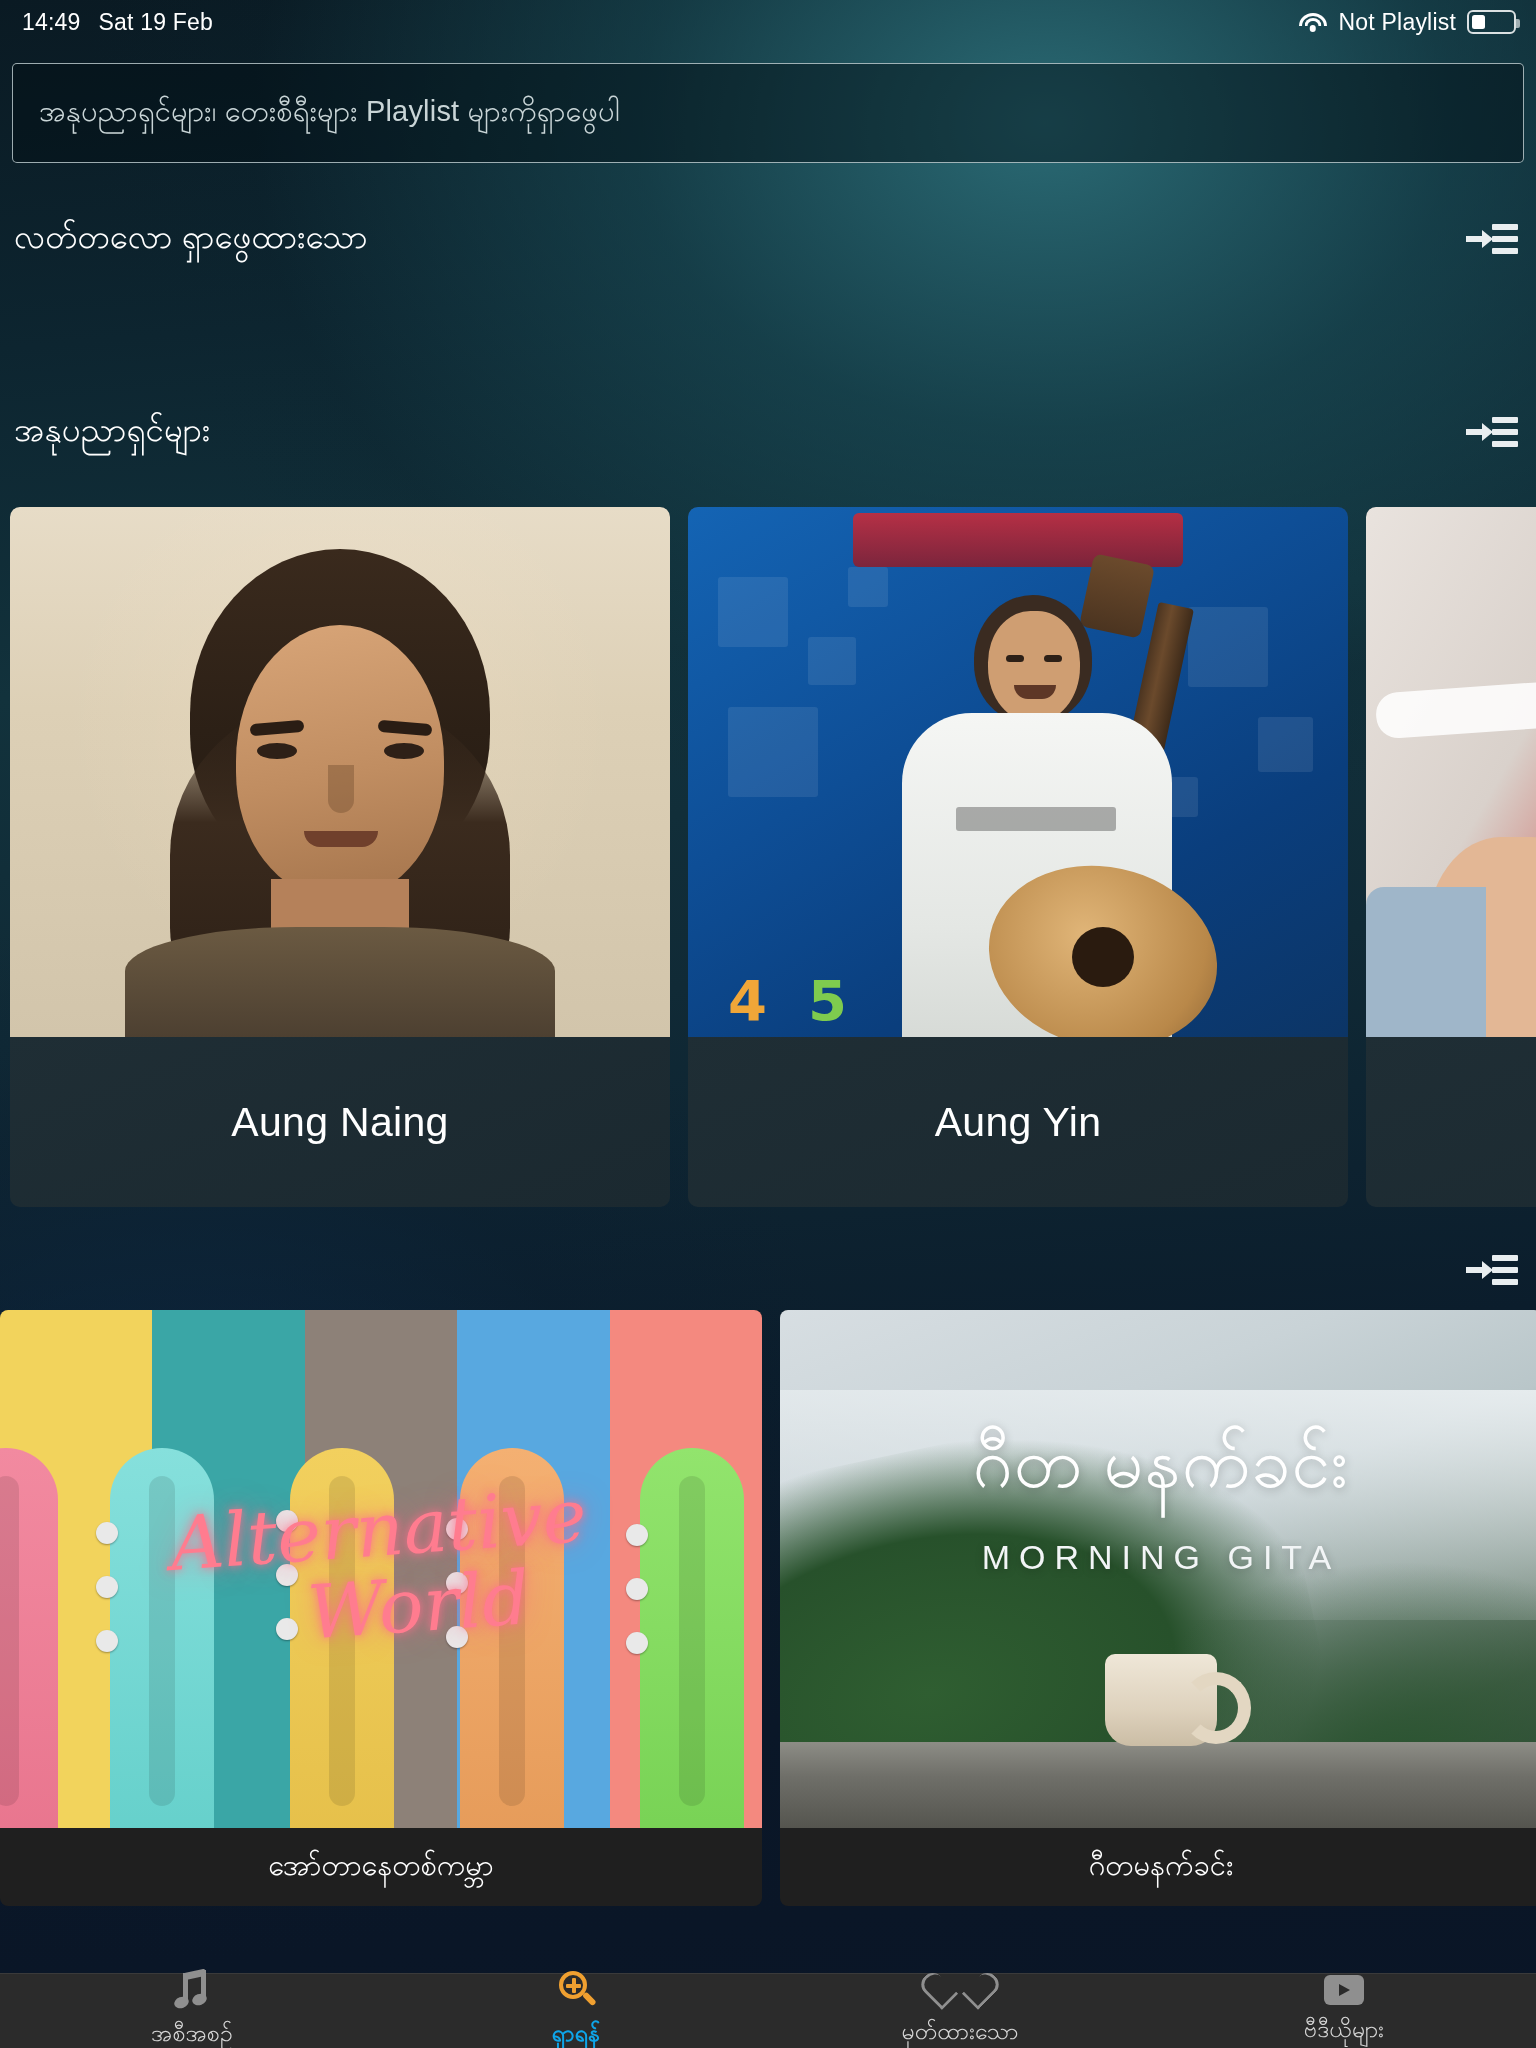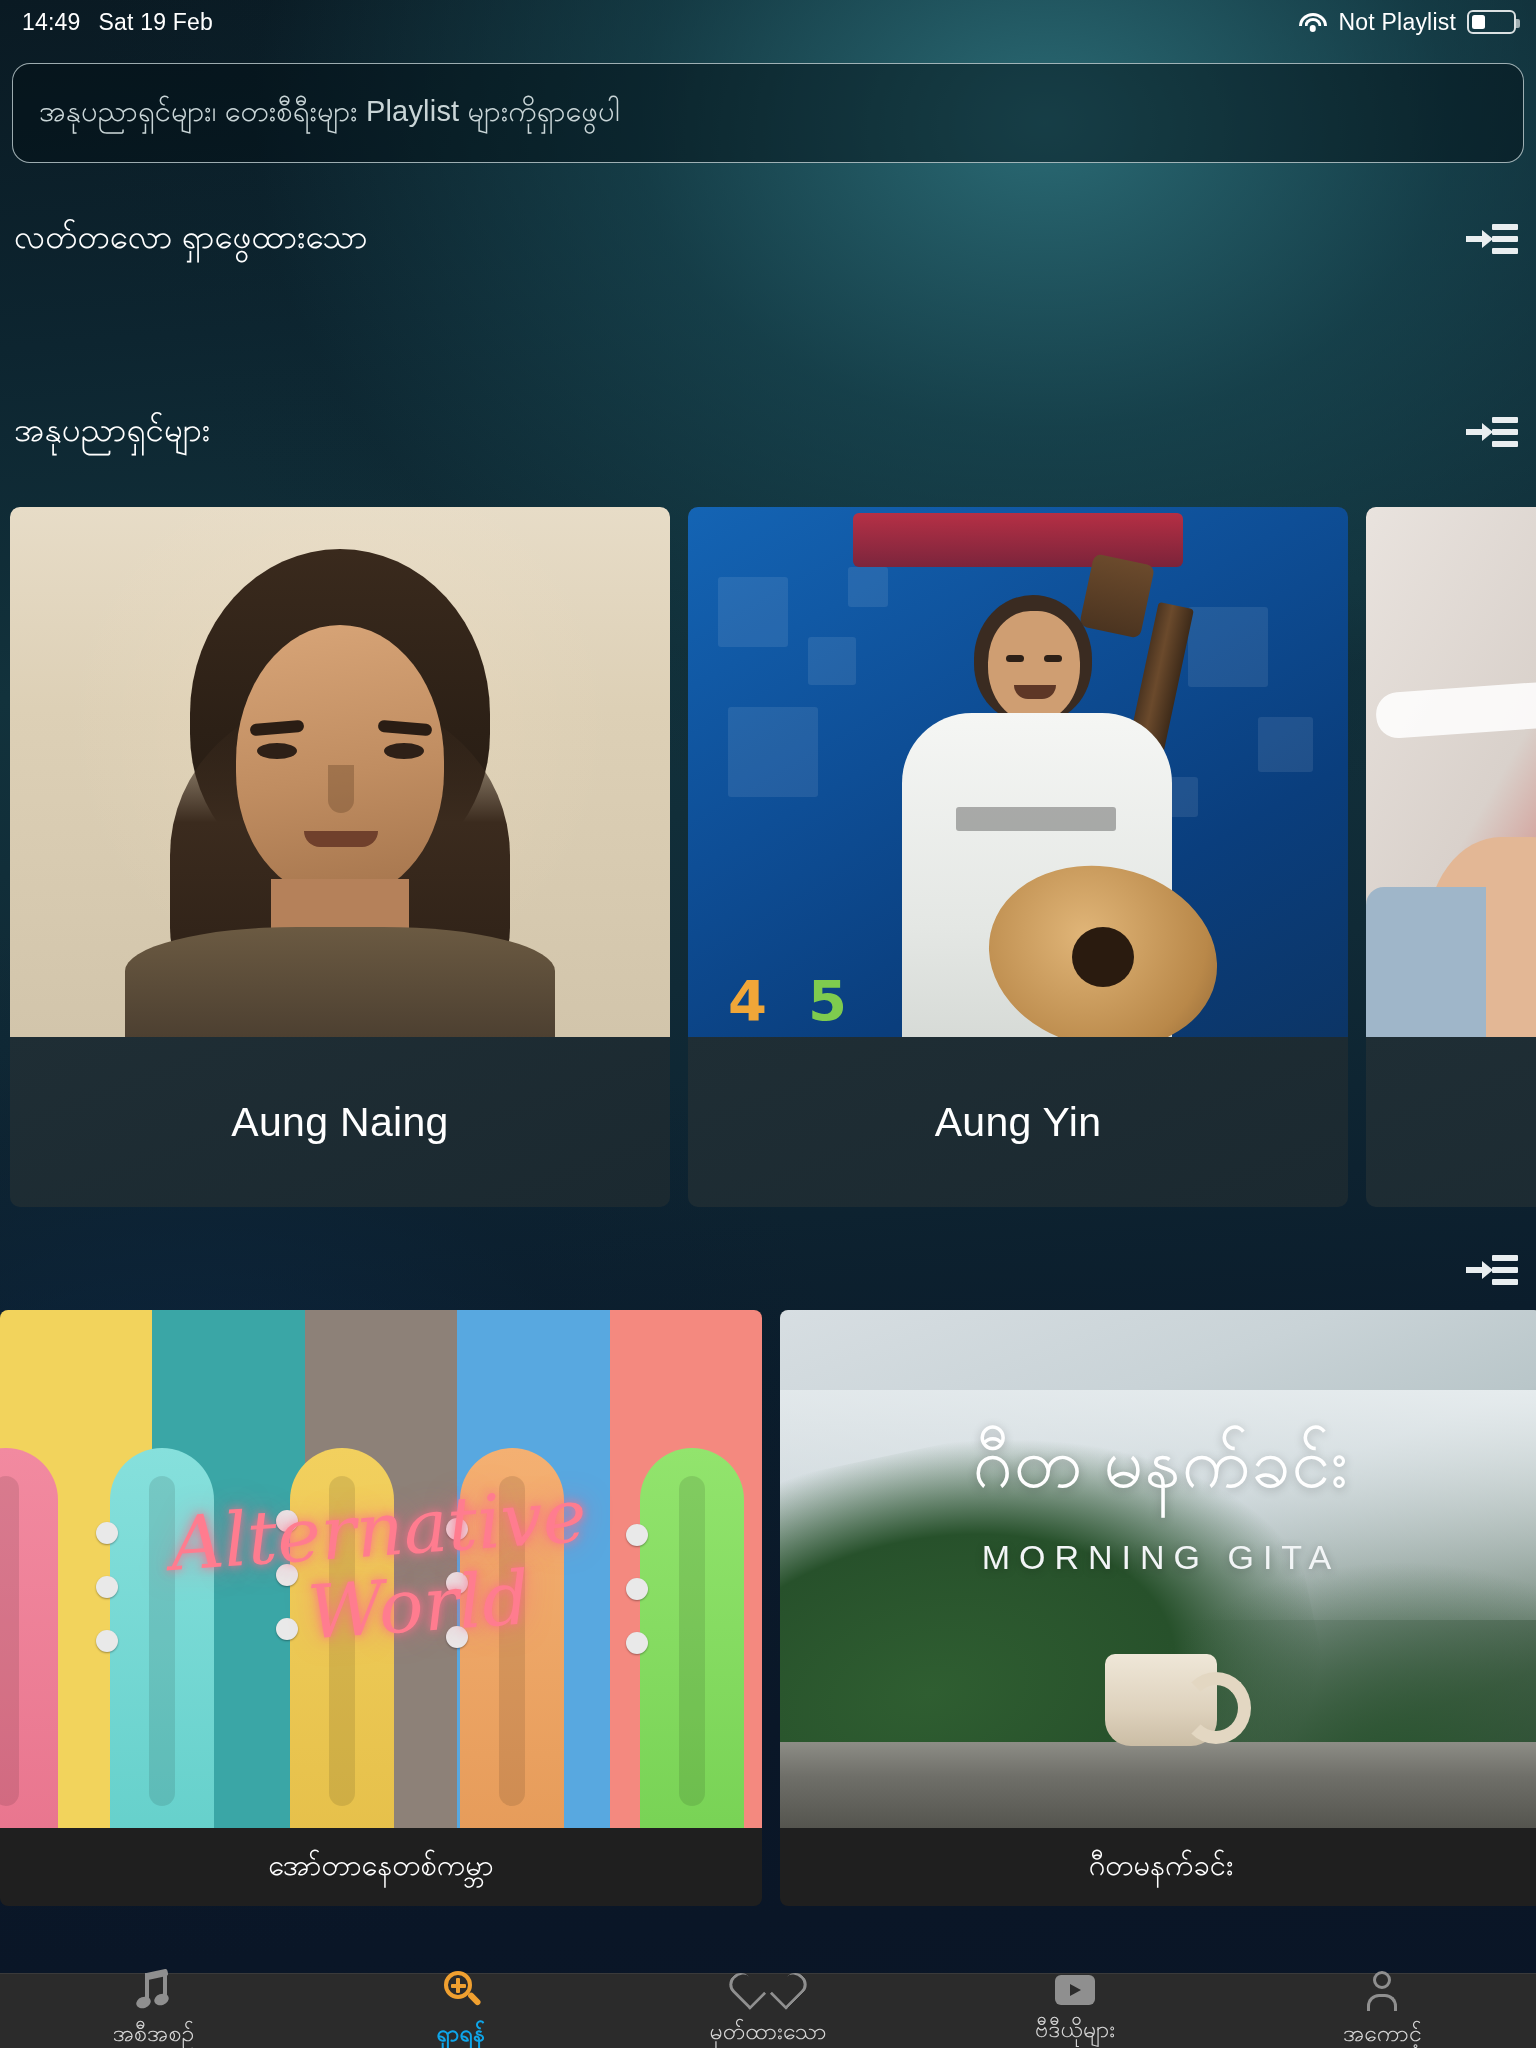--- a/index.html
+++ b/index.html
@@ -50,21 +50,21 @@
     width: 4px; height: 9px; background: rgba(255,255,255,0.6);
     border-radius: 0 2px 2px 0;
   }
   .batt > span { display: block; height: 100%; width: 33%; background: #fff; border-radius: 2.5px; }
 
   
   .searchwrap { position: absolute; top: 63px; left: 12px; width: 1512px; }
   .searchbox {
     width: 100%; height: 100px;
     border: 1.6px solid rgba(200,215,218,0.78);
-    border-radius: 18px;
+    border-radius: 5px;
     background: rgba(3,15,20,0.48);
     display: flex; align-items: center;
     padding: 0 26px;
   }
   .searchbox .ph {
     font-size: 29px; color: #c9d5d7; letter-spacing: 0.2px;
     white-space: nowrap; overflow: hidden;
   }
 
   
@@ -583,25 +583,16 @@
       <div class="tab-label">မှတ်ထားသော</div>
     </div>
 
     <div class="tab">
       <div class="tab-ico">
         <div class="ico-video"></div>
       </div>
       <div class="tab-label">ဗီဒီယိုများ</div>
     </div>
 
-    <div class="tab">
-      <div class="tab-ico">
-        <div class="ico-person">
-            <span class="hd"></span>
-            <span class="bd"></span>
-          </div>
-      </div>
-      <div class="tab-label">အကောင့်</div>
-    </div>
 
   </div>
 
 </div>
 
 </body></html>

